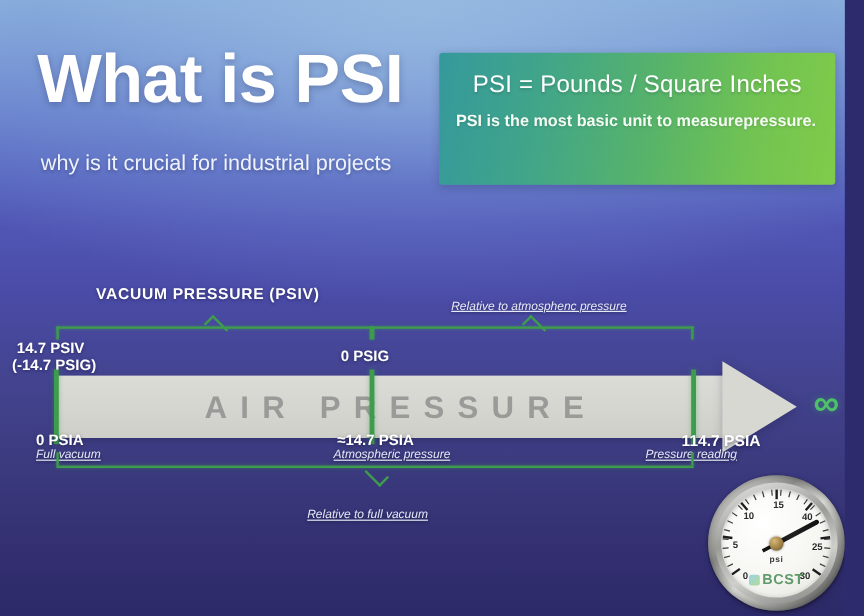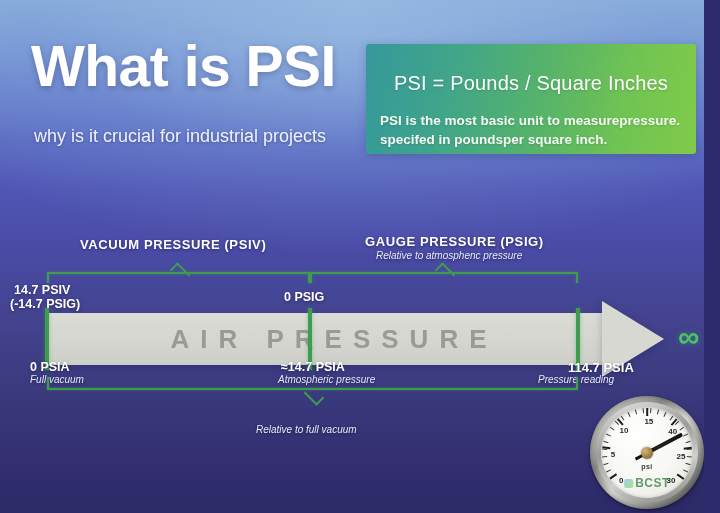--- a/index.html
+++ b/index.html
@@ -42,41 +42,41 @@
 
   
   .greenbox{
     position:absolute;left:366px;top:44px;width:330px;height:110px;
     background:linear-gradient(100deg,#35999c 0%,#41a589 26%,#58b468 55%,#71c352 78%,#80cb49 100%);
     border-radius:3px;
     box-shadow:0 2px 8px rgba(25,30,70,0.22);
     overflow:hidden;
   }
   .greenbox h2{
-    margin:16px;padding:12px 0 0 0;text-align:center;
+    margin:4px;padding:12px 0 0 0;text-align:center;
     font-size:20px;font-weight:400;color:#ffffff;
     letter-spacing:0.2px;
     text-shadow:0 1px 2px rgba(30,70,60,0.25);
     white-space:nowrap;
   }
   .gb-body{
     margin:8px 0 0 14px;
     font-size:13.5px;line-height:1.42;color:#f4fbf2;font-weight:600;
     text-shadow:0 1px 2px rgba(30,70,60,0.22);
   }
   .gb-body div{white-space:nowrap;}
 
   
   .dg-label{
     position:absolute;color:#ffffff;font-weight:700;white-space:nowrap;
     text-shadow:0 1px 3px rgba(15,15,50,0.5);
   }
   .dg-sub{
     position:absolute;color:#e6e9f6;font-style:italic;font-weight:400;
-    white-space:nowrap;text-shadow:0 1px 3px rgba(15,15,50,0.5);
+    white-space:nowrap;text-shadow:0 1px 3px rgba(15,15,50,0.5);text-decoration:underline;
   }
 
   
   .bracket{position:absolute;}
   .bracket .bar{
     position:absolute;left:0;right:0;height:2px;background:#3f9b4e;
     box-shadow:0 0 3px rgba(60,160,80,0.55);
   }
   .bracket .stub{
     position:absolute;width:2px;height:11px;background:#3f9b4e;
@@ -198,39 +198,37 @@
 
 <div id="stage">
 
   <div class="title">What is PSI</div>
   <div class="subtitle">why is it crucial for industrial projects</div>
 
   <div class="greenbox">
     <h2>PSI = Pounds / Square Inches</h2>
     <div class="gb-body">
       <div>PSI is the most basic unit to measurepressure.</div>
-      <div>specifed in poundsper square inch.</div>
     </div>
   </div>
 
   <div class="dg-label" style="left:80px;top:237px;font-size:13px;letter-spacing:0.6px;">VACUUM PRESSURE (PSIV)</div>
 
   <div class="bracket" style="left:47px;top:272px;width:263px;height:14px;">
     <div class="bar" style="top:0;"></div>
     <div class="stub" style="left:0;top:0;"></div>
     <div class="stub" style="right:0;top:0;"></div>
     <div class="notch" style="left:50%;top:-5px;"></div>
   </div>
 
   <div class="dg-label" style="left:14px;top:283px;font-size:12.5px;">14.7 PSIV</div>
   <div class="dg-label" style="left:10px;top:297px;font-size:12.5px;">(-14.7 PSIG)</div>
 
   <div class="dg-label" style="left:284px;top:290px;font-size:12.5px;">0 PSIG</div>
 
-  <div class="dg-label" style="left:365px;top:234px;font-size:13px;letter-spacing:0.6px;">GAUGE PRESSURE (PSIG)</div>
   <div class="dg-sub" style="left:376px;top:250px;font-size:10px;">Relative to atmosphenc pressure</div>
 
   <div class="bracket" style="left:310px;top:272px;width:268px;height:14px;">
     <div class="bar" style="top:0;"></div>
     <div class="stub" style="left:0;top:0;"></div>
     <div class="stub" style="right:0;top:0;"></div>
     <div class="notch" style="left:50%;top:-5px;"></div>
   </div>
 
   <div class="dg-label" style="left:537px;top:290px;font-size:10px;margin-top:40px;">100 PSIG</div>

